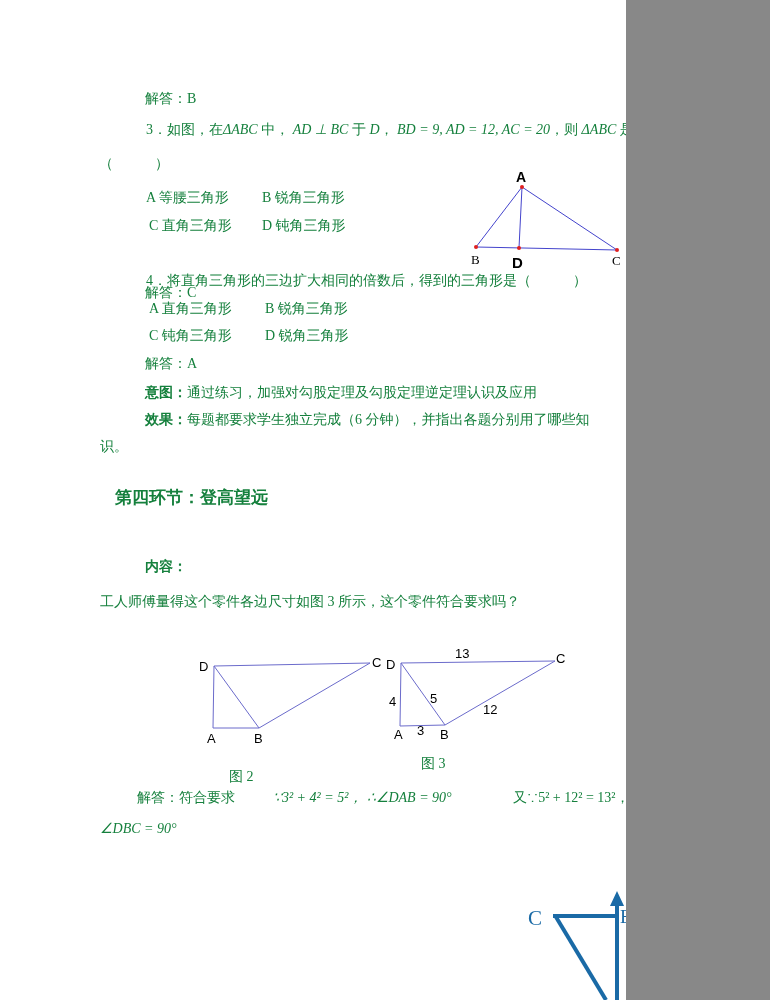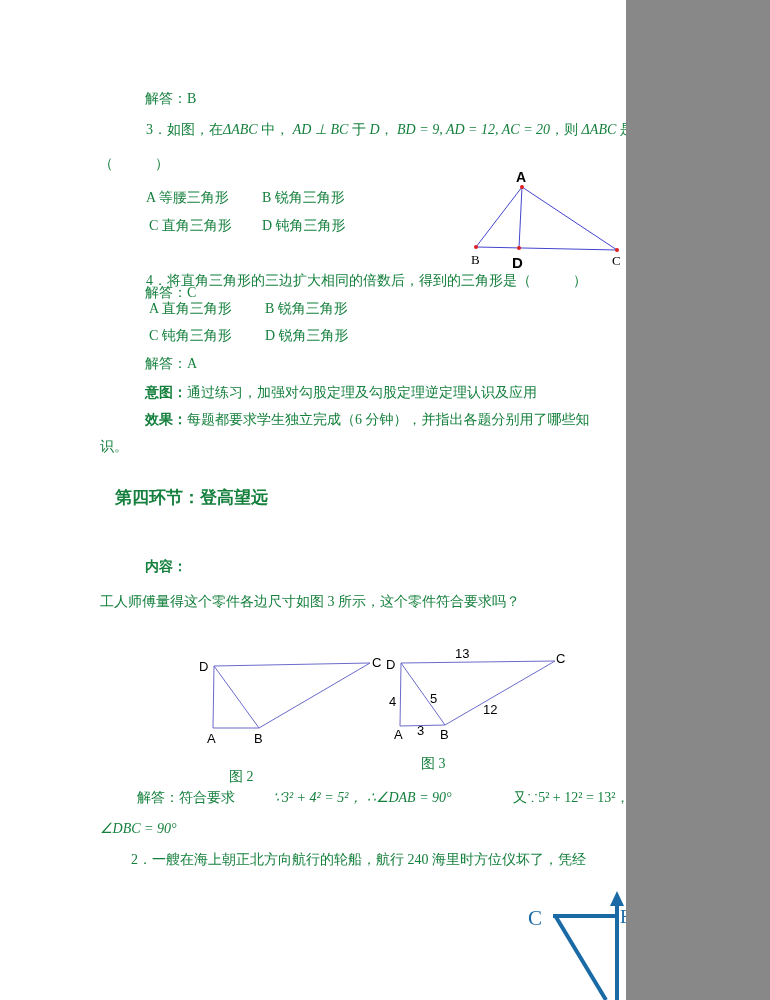--- a/index.html
+++ b/index.html
@@ -121,21 +121,20 @@
 
   <div class="ln" style="left:137px;top:789px;width:600px;height:22px;">
     <span class="abs" style="left:0;">解答：符合要求</span>
     <span class="abs m" style="left:136px;">∵3² + 4² = 5²，</span>
     <span class="abs m" style="left:230px;">∴∠DAB = 90°</span>
     <span class="abs" style="left:376px;">又∵5² + 12² = 13²，</span>
     <span class="abs m" style="left:508px;">∴</span>
   </div>
   <div class="ln m" style="left:100px;top:820px;">∠DBC = 90°</div>
 
-  <div class="ln" style="left:131px;top:851px;">2．一艘在海上朝正北方向航行的轮船，航行 240 海里时方位仪坏了，凭经</div>
 
   <svg style="left:510px;top:890px;" width="160" height="110" viewBox="0 0 160 110">
     <g fill="none" stroke-width="4" stroke="#1a6aa6">
       <line x1="107" y1="8" x2="107" y2="110"></line>
       <line x1="43" y1="26" x2="107" y2="26"></line>
       <line x1="46" y1="27" x2="96" y2="110"></line>
     </g>
     <g stroke="none" fill="#1a6aa6">
       <polygon points="107,1 100,16 114,16"></polygon>
       <text x="18" y="35" style="font-family:'Liberation Serif',serif;font-size:21px;">C</text>

